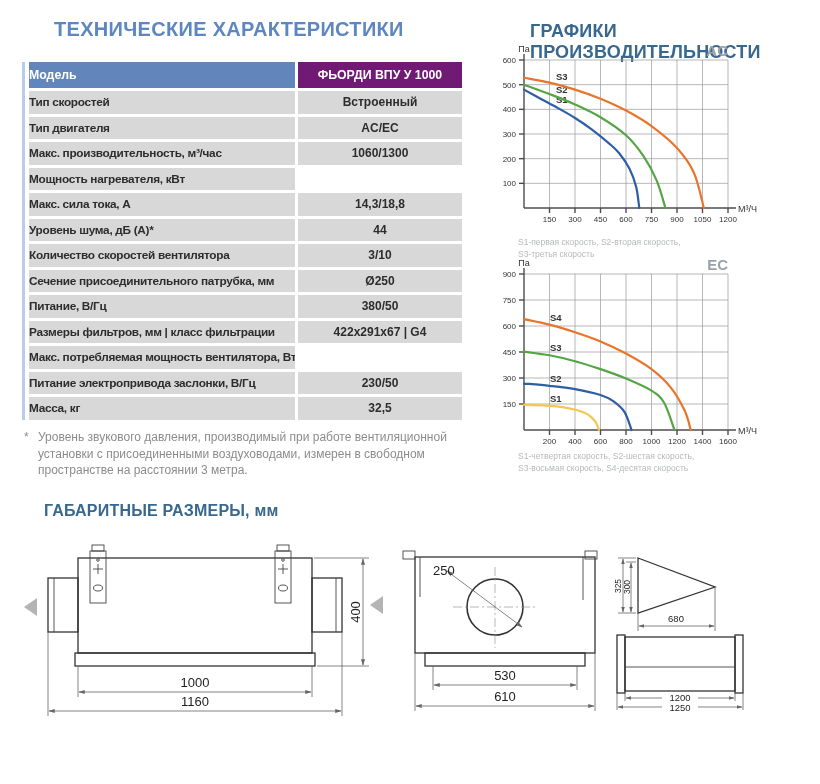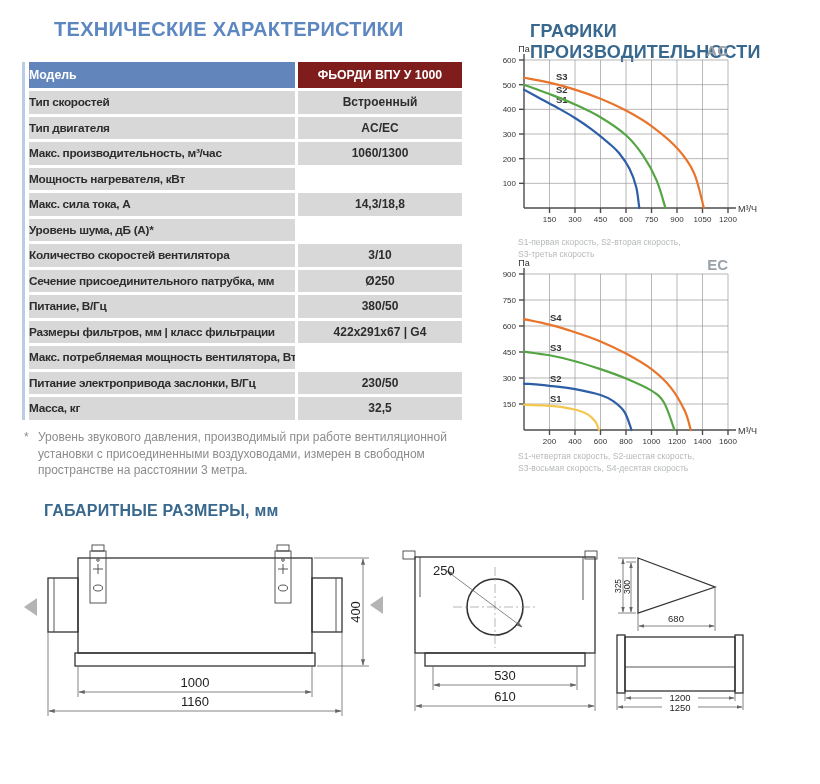--- a/index.html
+++ b/index.html
@@ -13,21 +13,21 @@
   
   .accent{left:22px;top:62px;width:3px;height:358px;background:#b9cde4;}
   .spec-table{left:29px;top:62px;width:436px;}
   .trow{display:flex;height:22.5px;line-height:22.5px;margin-top:3px;}
   .trow:first-child{margin-top:0;height:26px;line-height:26px;}
   .tcell-l{width:266px;background:#d8d8d8;padding-left:0;box-sizing:border-box;
            font-size:11.8px;font-weight:bold;color:#2d2d2d;white-space:nowrap;letter-spacing:-.3px;overflow:hidden;}
   .tcell-r{width:164px;margin-left:3px;background:#d8d8d8;text-align:center;
            font-size:12px;font-weight:bold;color:#2d2d2d;white-space:nowrap;}
   .thead .tcell-l{background:#6286bb;color:#fff;font-size:12.3px;letter-spacing:0;}
-  .thead .tcell-r{background:#7f1d1d;color:#fff;font-size:12.3px;}
+  .thead .tcell-r{background:#701a75;color:#fff;font-size:12.3px;}
   
   .footnote{left:24px;top:429px;width:470px;font-size:12px;line-height:16.5px;color:#8c8c8c;}
   .footnote .star{position:absolute;left:0;top:0;}
   .footnote .fl{padding-left:14px;}
   
   svg text{font-family:"Liberation Sans",sans-serif;}
   .chart{position:absolute;}
   .grid{stroke:#9a9a9a;stroke-width:.7;}
   .axis{stroke:#4c4c4c;stroke-width:1.4;}
   .tick{font-size:8px;fill:#333;}
@@ -75,20 +75,21 @@
       </div>
     <div class="trow">
         <div class="tcell-l">Мощность нагревателя, кВт</div>
       </div>
     <div class="trow">
         <div class="tcell-l">Макс. сила тока, А</div>
         <div class="tcell-r">14,3/18,8</div>
       </div>
     <div class="trow">
         <div class="tcell-l">Уровень шума, дБ (А)*</div>
+        <div class="tcell-r">44</div>
       </div>
     <div class="trow">
         <div class="tcell-l">Количество скоростей вентилятора</div>
         <div class="tcell-r">3/10</div>
       </div>
     <div class="trow">
         <div class="tcell-l">Сечение присоединительного патрубка, мм</div>
         <div class="tcell-r">Ø250</div>
       </div>
     <div class="trow">

